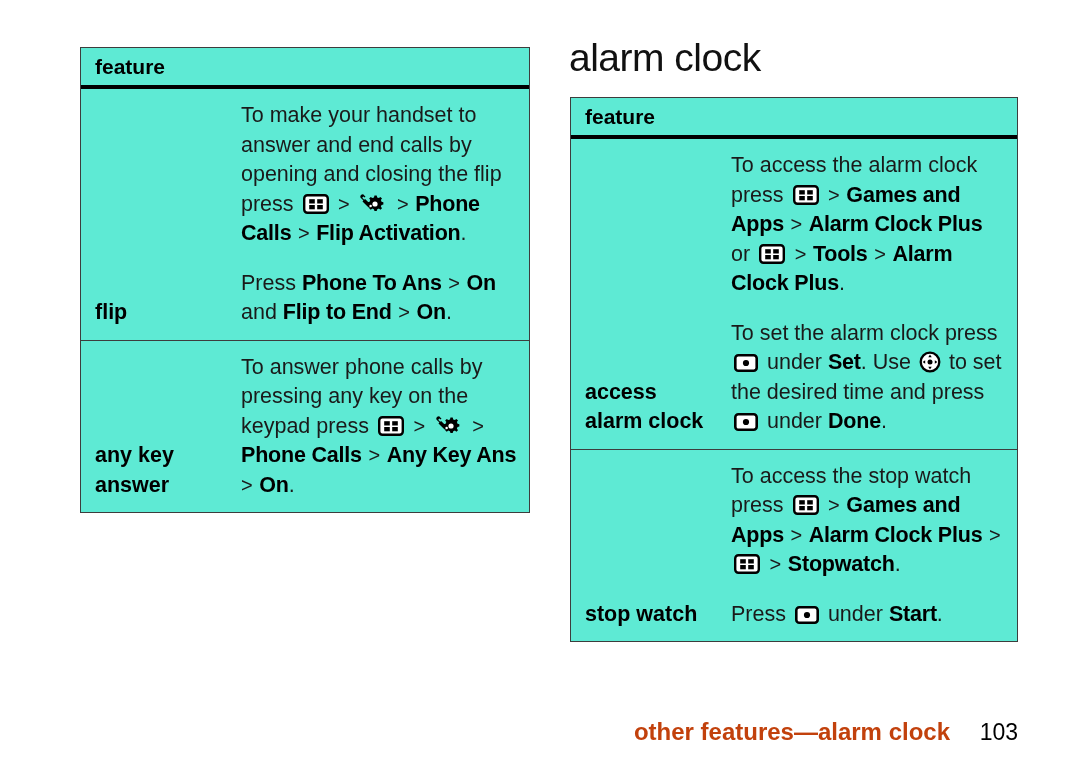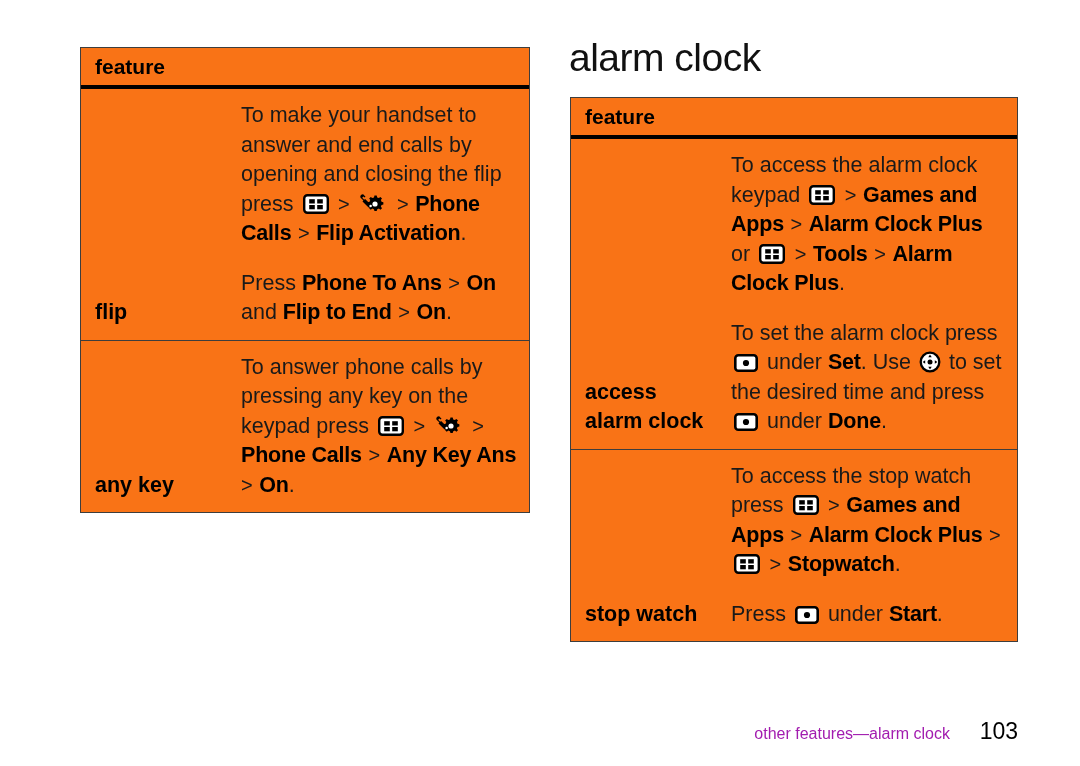--- a/index.html
+++ b/index.html
@@ -45,21 +45,21 @@
     font-size: 21.5px;
     line-height: 29.5px;
     color: #000;
   }
 
   
   .ftable {
     position: absolute;
     border: 1.6px solid #3d3d3d;
     box-sizing: border-box;
-    background: #f97316;
+    background: #5eead4;
   }
   .ftable-header {
     padding: 7px 0 6px 14px;
     border-bottom: 4px solid #000;
     font-family: "Liberation Sans", sans-serif;
     font-weight: 700;
     font-size: 21px;
     color: #000;
   }
   .frow {
@@ -110,23 +110,23 @@
     position: absolute;
     left: 0;
     top: 718px;
     width: 1018px;
     display: flex;
     justify-content: flex-end;
     align-items: baseline;
   }
   #footer .footer-caption {
     font-family: "Liberation Sans", sans-serif;
-    font-weight: 400;
-    font-size: 16px;
-    color: #a21caf;
+    font-weight: 700;
+    font-size: 24px;
+    color: #c2410c;
   }
   #footer .footer-page {
     font-family: "Liberation Sans", sans-serif;
     font-weight: 400;
     font-size: 23px;
     color: #000;
     margin-left: 26px;
     min-width: 42px;
     text-align: right;
   }
@@ -170,20 +170,21 @@
                   <path d="M4.0 1.3 c-1.9 0 -3.1 1.6 -2.6 3.3 l3.0 3.0 -0.9 0.9 5.6 5.6 c0.7 0.7 1.9 0.7 2.6 0 0.7 -0.7 0.7 -1.9 0 -2.6 l-5.6 -5.6 -0.9 0.9 -2.0 -2.0 1.3 -1.3 1.1 1.1 0.9 -0.9 -1.6 -1.6 c-0.3 -0.5 -0.6 -0.8 -0.9 -0.8 z"></path>
                   <circle cx="11.6" cy="13.0" r="1.25" fill="#fff"></circle>
                 </g>
               </svg></span><span class="gt"> &gt; </span><span class="ui-term">Phone Calls</span><span class="gt"> &gt; </span><span class="ui-term">Flip Activation</span><span class="body-text">.</span></div>
           <div class="para body-text"><span class="body-text">Press </span><span class="ui-term">Phone To Ans</span><span class="gt"> &gt; </span><span class="ui-term">On</span><span class="body-text"> and </span><span class="ui-term">Flip to End</span><span class="gt"> &gt; </span><span class="ui-term">On</span><span class="body-text">.</span></div>
         </div>
       </div>
       <div class="frow">
         <div class="fcell-label">
           <div class="feat-label">any key</div>
+          <div class="feat-label">answer</div>
         </div>
         <div class="fcell-body">
           <div class="para body-text"><span class="body-text">To answer phone calls by pressing any key on the keypad press </span><span class="key key-menu"><svg viewBox="0 0 26 20" width="26" height="20" aria-hidden="true">
                 <rect x="1.2" y="1.2" width="23.6" height="17.6" rx="3.2" ry="3.2" fill="#fff" stroke="#000" stroke-width="2.4"></rect>
                 <rect x="6.2" y="5.2" width="5.6" height="4.3" fill="#000"></rect>
                 <rect x="14.2" y="5.2" width="5.6" height="4.3" fill="#000"></rect>
                 <rect x="6.2" y="11.0" width="5.6" height="4.3" fill="#000"></rect>
                 <rect x="14.2" y="11.0" width="5.6" height="4.3" fill="#000"></rect>
               </svg></span><span class="gt"> &gt; </span><span class="key key-tools"><svg viewBox="0 0 28 22" width="28" height="22" aria-hidden="true">
                 <g fill="#000">
@@ -200,21 +201,21 @@
 
 <div class="ftable" id="table-alarm">
   <div class="ftable-header">feature</div>
   <div class="ftable-rows">
       <div class="frow">
         <div class="fcell-label">
           <div class="feat-label">access</div>
           <div class="feat-label">alarm clock</div>
         </div>
         <div class="fcell-body">
-          <div class="para body-text"><span class="body-text">To access the alarm clock keypad </span><span class="key key-menu"><svg viewBox="0 0 26 20" width="26" height="20" aria-hidden="true">
+          <div class="para body-text"><span class="body-text">To access the alarm clock press </span><span class="key key-menu"><svg viewBox="0 0 26 20" width="26" height="20" aria-hidden="true">
                 <rect x="1.2" y="1.2" width="23.6" height="17.6" rx="3.2" ry="3.2" fill="#fff" stroke="#000" stroke-width="2.4"></rect>
                 <rect x="6.2" y="5.2" width="5.6" height="4.3" fill="#000"></rect>
                 <rect x="14.2" y="5.2" width="5.6" height="4.3" fill="#000"></rect>
                 <rect x="6.2" y="11.0" width="5.6" height="4.3" fill="#000"></rect>
                 <rect x="14.2" y="11.0" width="5.6" height="4.3" fill="#000"></rect>
               </svg></span><span class="gt"> &gt; </span><span class="ui-term">Games and Apps</span><span class="gt"> &gt; </span><span class="ui-term">Alarm Clock Plus</span><span class="body-text"> or </span><span class="key key-menu"><svg viewBox="0 0 26 20" width="26" height="20" aria-hidden="true">
                 <rect x="1.2" y="1.2" width="23.6" height="17.6" rx="3.2" ry="3.2" fill="#fff" stroke="#000" stroke-width="2.4"></rect>
                 <rect x="6.2" y="5.2" width="5.6" height="4.3" fill="#000"></rect>
                 <rect x="14.2" y="5.2" width="5.6" height="4.3" fill="#000"></rect>
                 <rect x="6.2" y="11.0" width="5.6" height="4.3" fill="#000"></rect>

